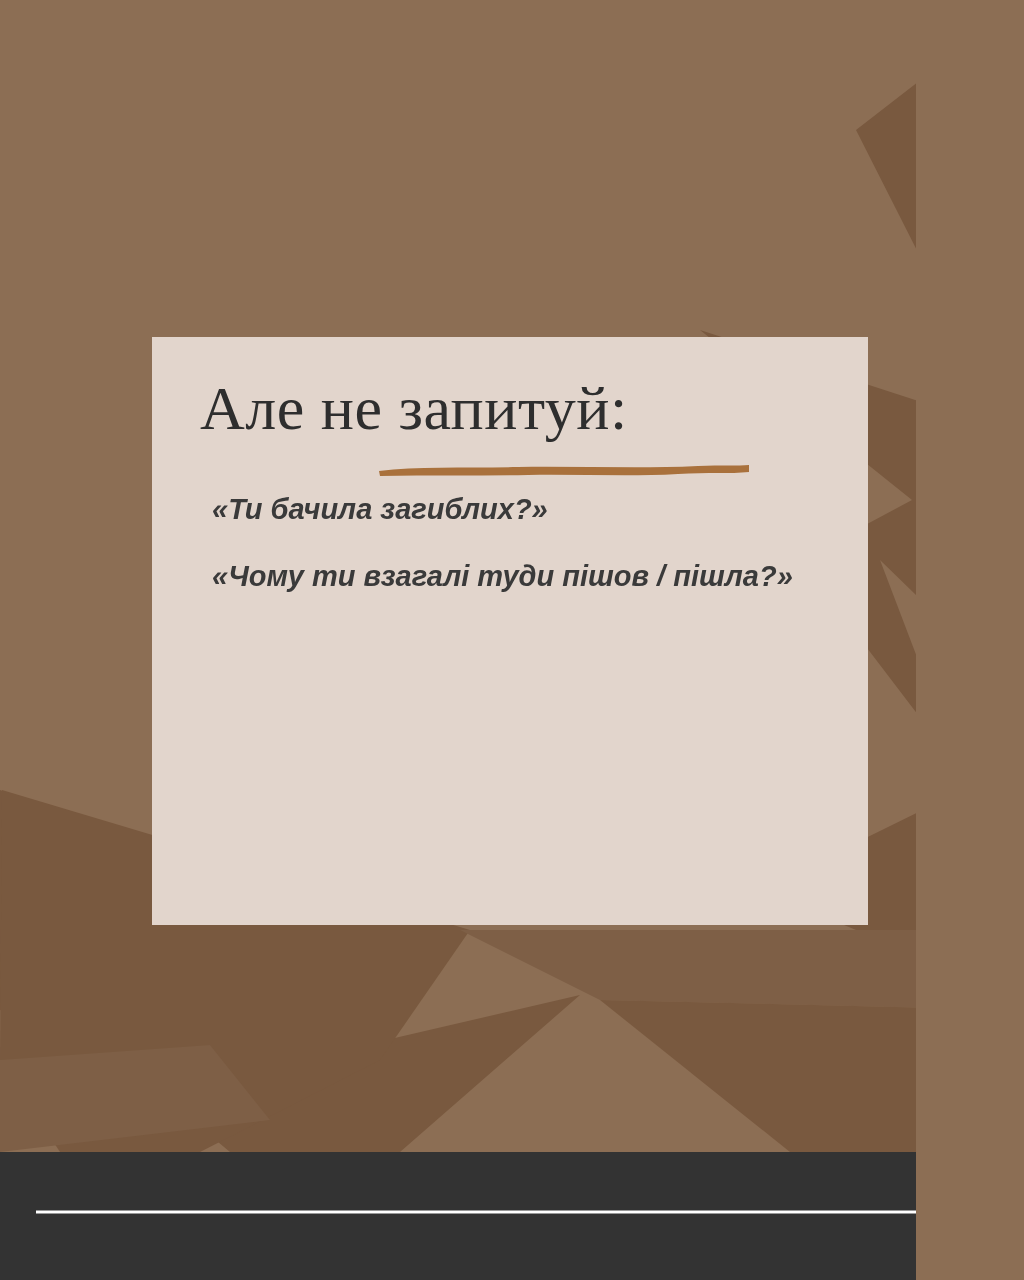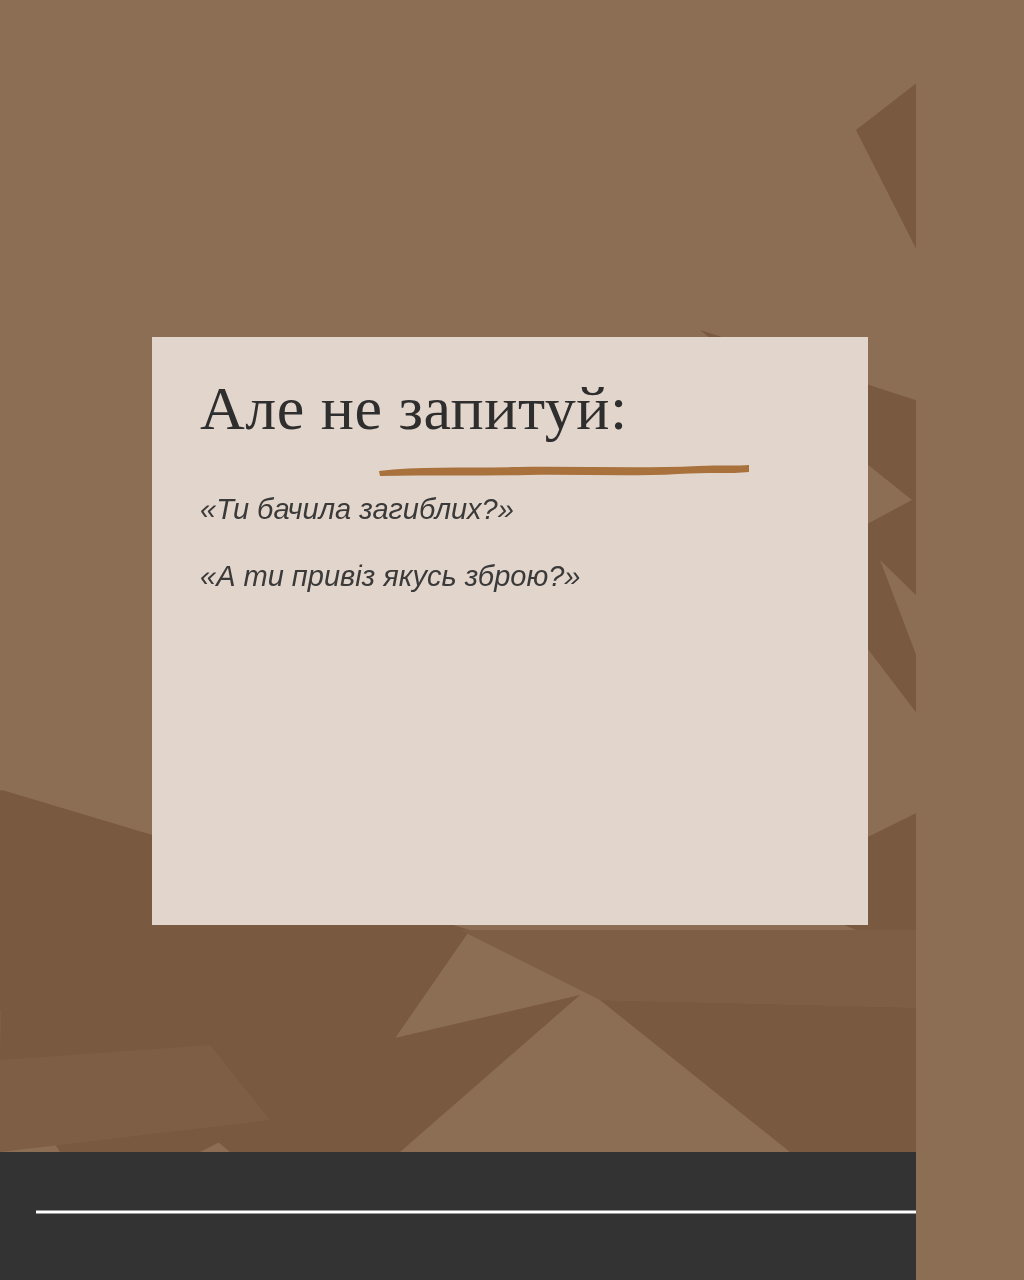--- a/index.html
+++ b/index.html
@@ -79,25 +79,25 @@
 
   #question-list {
     list-style: none;
     margin: 56px 0 0 0;
     padding: 0;
   }
 
   .question-item {
     font-family: "Liberation Sans", "DejaVu Sans", sans-serif;
     font-style: italic;
-    font-weight: 400;
+    font-weight: 700;
     font-size: 29px;
     line-height: 1.0;
     color: #3A3A3A;
-    margin: 0 0 38px 4px;
+    margin: 0 0 38px 16px;
     white-space: nowrap;
   }
   .question-item:last-child { margin-bottom: 0; }
 
   
   #bottom-bar {
     position: absolute;
     left: 0;
     top: 1152px;
     width: 1024px;
@@ -144,21 +144,21 @@
 
     <div id="card-title-wrap">
       <h1 id="card-title">Але не запитуй:</h1>
       <svg id="title-underline" viewBox="0 0 372 14" preserveAspectRatio="none" aria-hidden="true">
         <path fill="#A9713C" d="M1,8 C40,3 90,5 140,4 C200,3 260,6 320,3 C344,2 360,3 371,2 L371,9 C352,11 330,9 300,11 C250,14 200,11 150,12 C100,13 50,12 2,13 Z"></path>
       </svg>
     </div>
 
     <ul id="question-list">
       <li class="question-item">«Ти бачила загиблих?»</li>
-      <li class="question-item">«А ти привіз якусь зброю?»</li>
+      <li class="question-item">«Чому ти взагалі туди пішов / пішла?»</li>
     </ul>
   </div>
 
   <div id="bottom-bar">
     <svg id="next-arrow" viewBox="0 0 952 40" preserveAspectRatio="none" role="img">
       <line x1="0" y1="20" x2="944" y2="20" stroke="#FFFFFF" stroke-width="3"></line>
       <polyline points="928,7 946,20 928,33" fill="none" stroke="#FFFFFF" stroke-width="3" stroke-linecap="butt" stroke-linejoin="miter"></polyline>
     </svg>
   </div>
 

